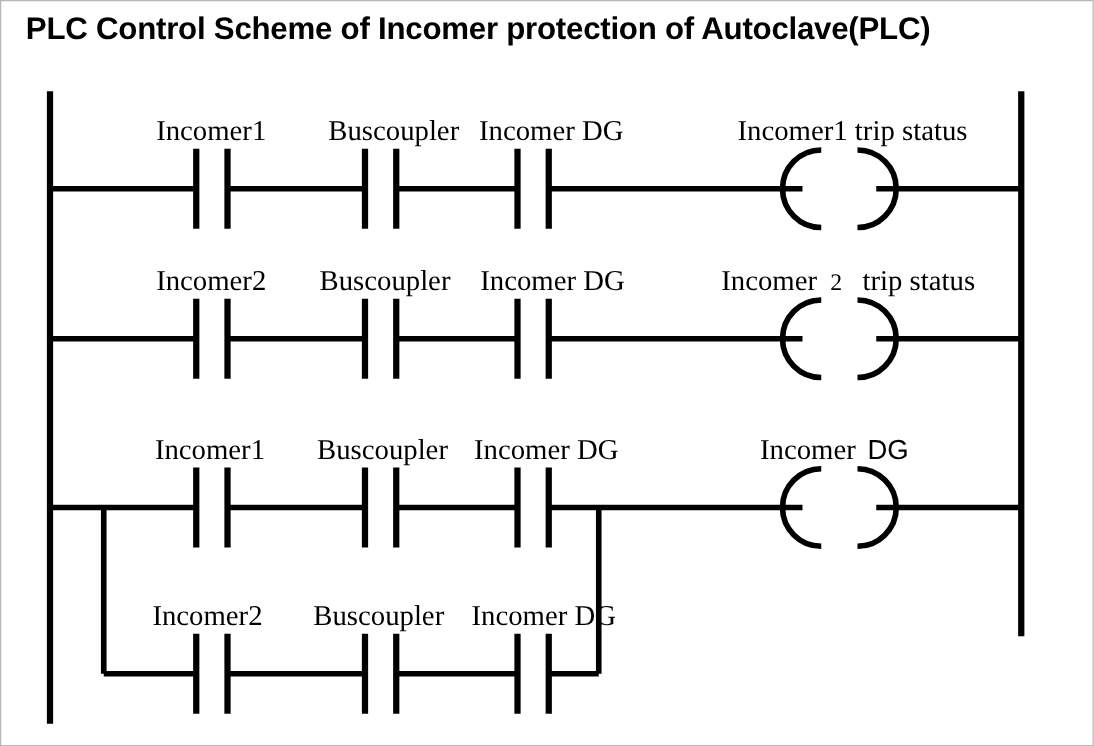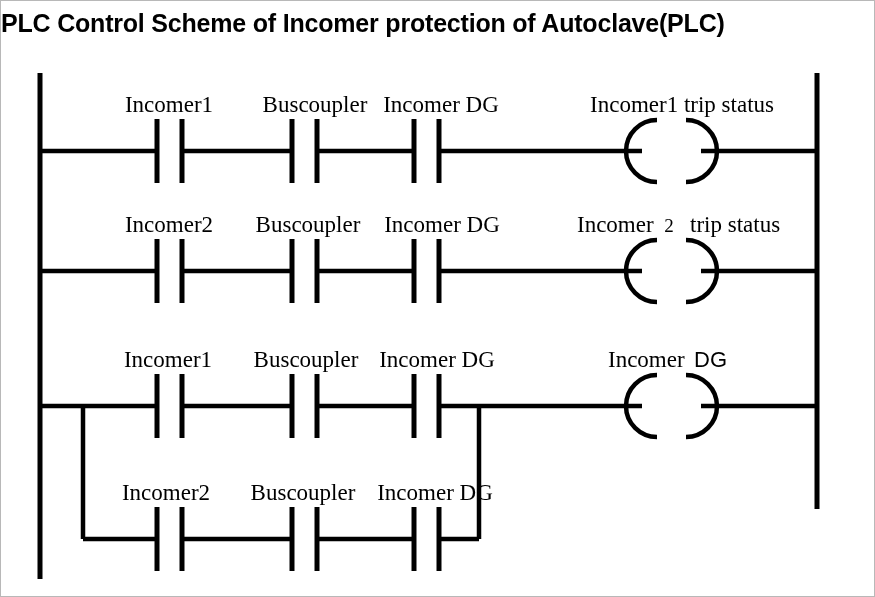--- a/index.html
+++ b/index.html
@@ -21,21 +21,21 @@
     background: #ffffff;
     box-sizing: border-box;
     border: 1px solid #b8b8b8;
     overflow: hidden;
   }
   #diagram-title {
     position: absolute;
     left: 0;
     top: 8px;
     width: 763px;
-    text-align: left;
+    text-align: center;
     font-family: "Liberation Sans", sans-serif;
     font-weight: bold;
     font-size: 25px;
     letter-spacing: -0.2px;
     color: #000000;
     white-space: nowrap;
   }
   #ladder-svg {
     position: absolute;
     left: 0;

